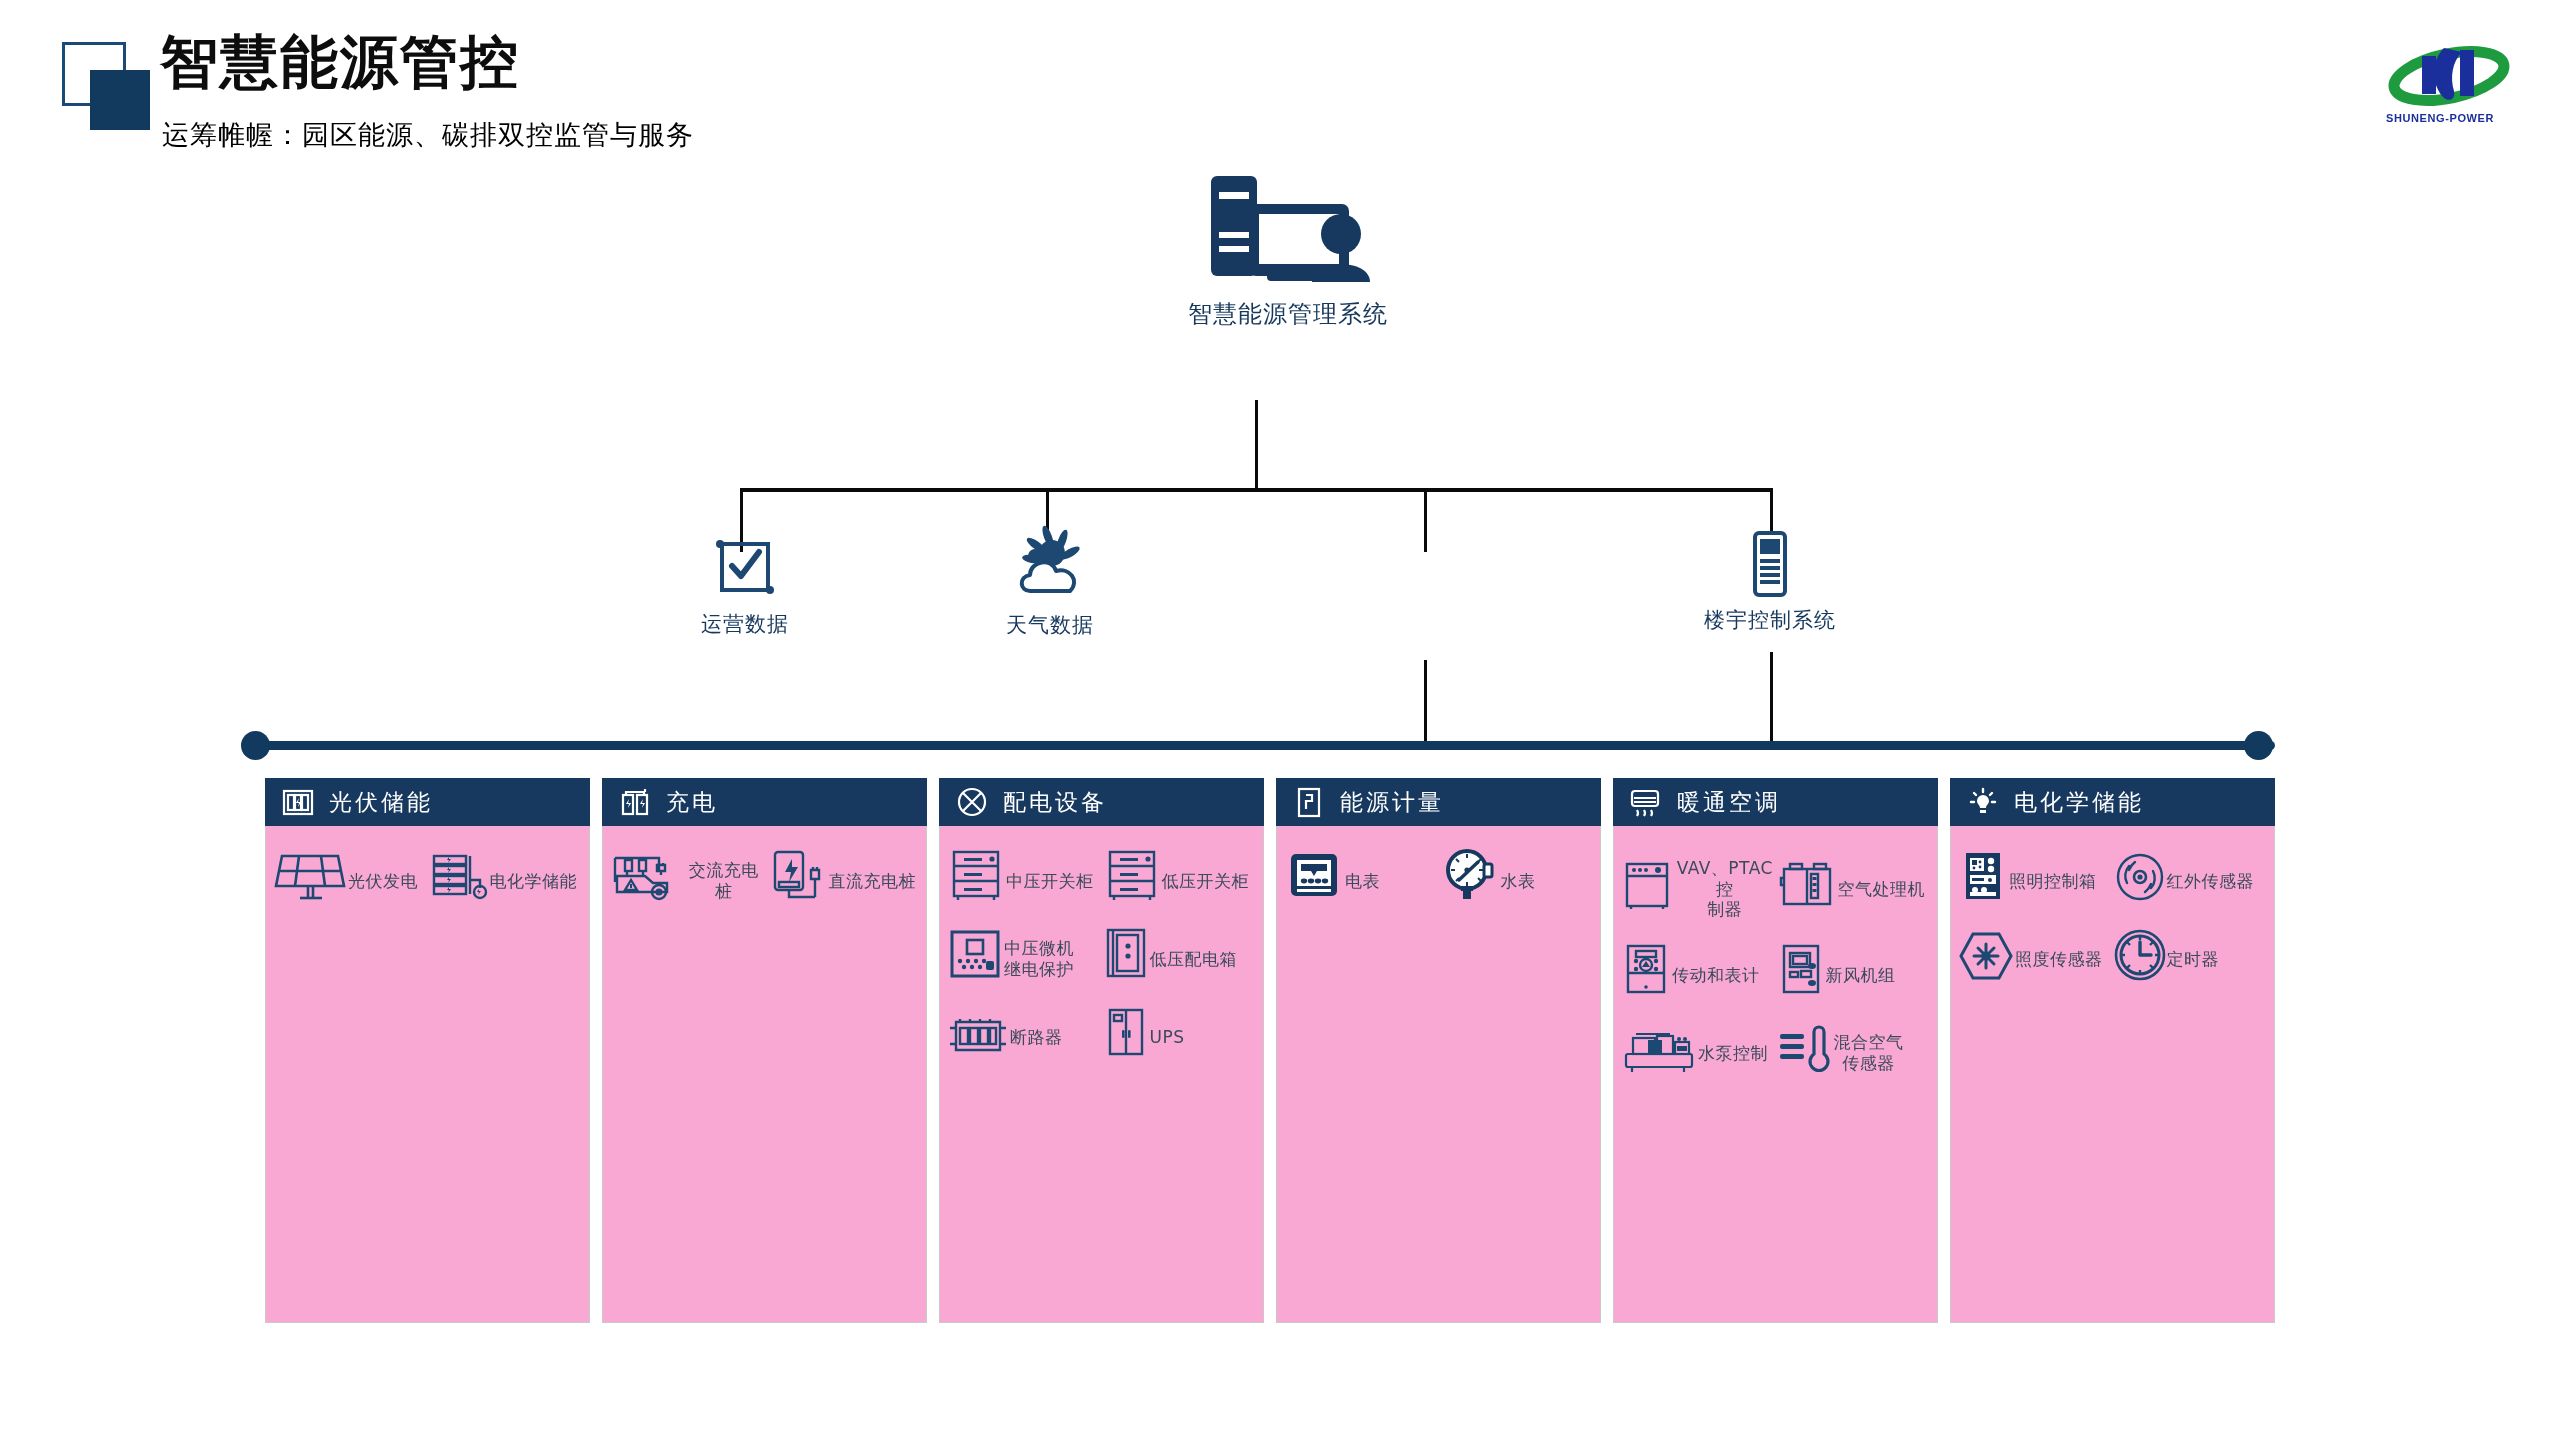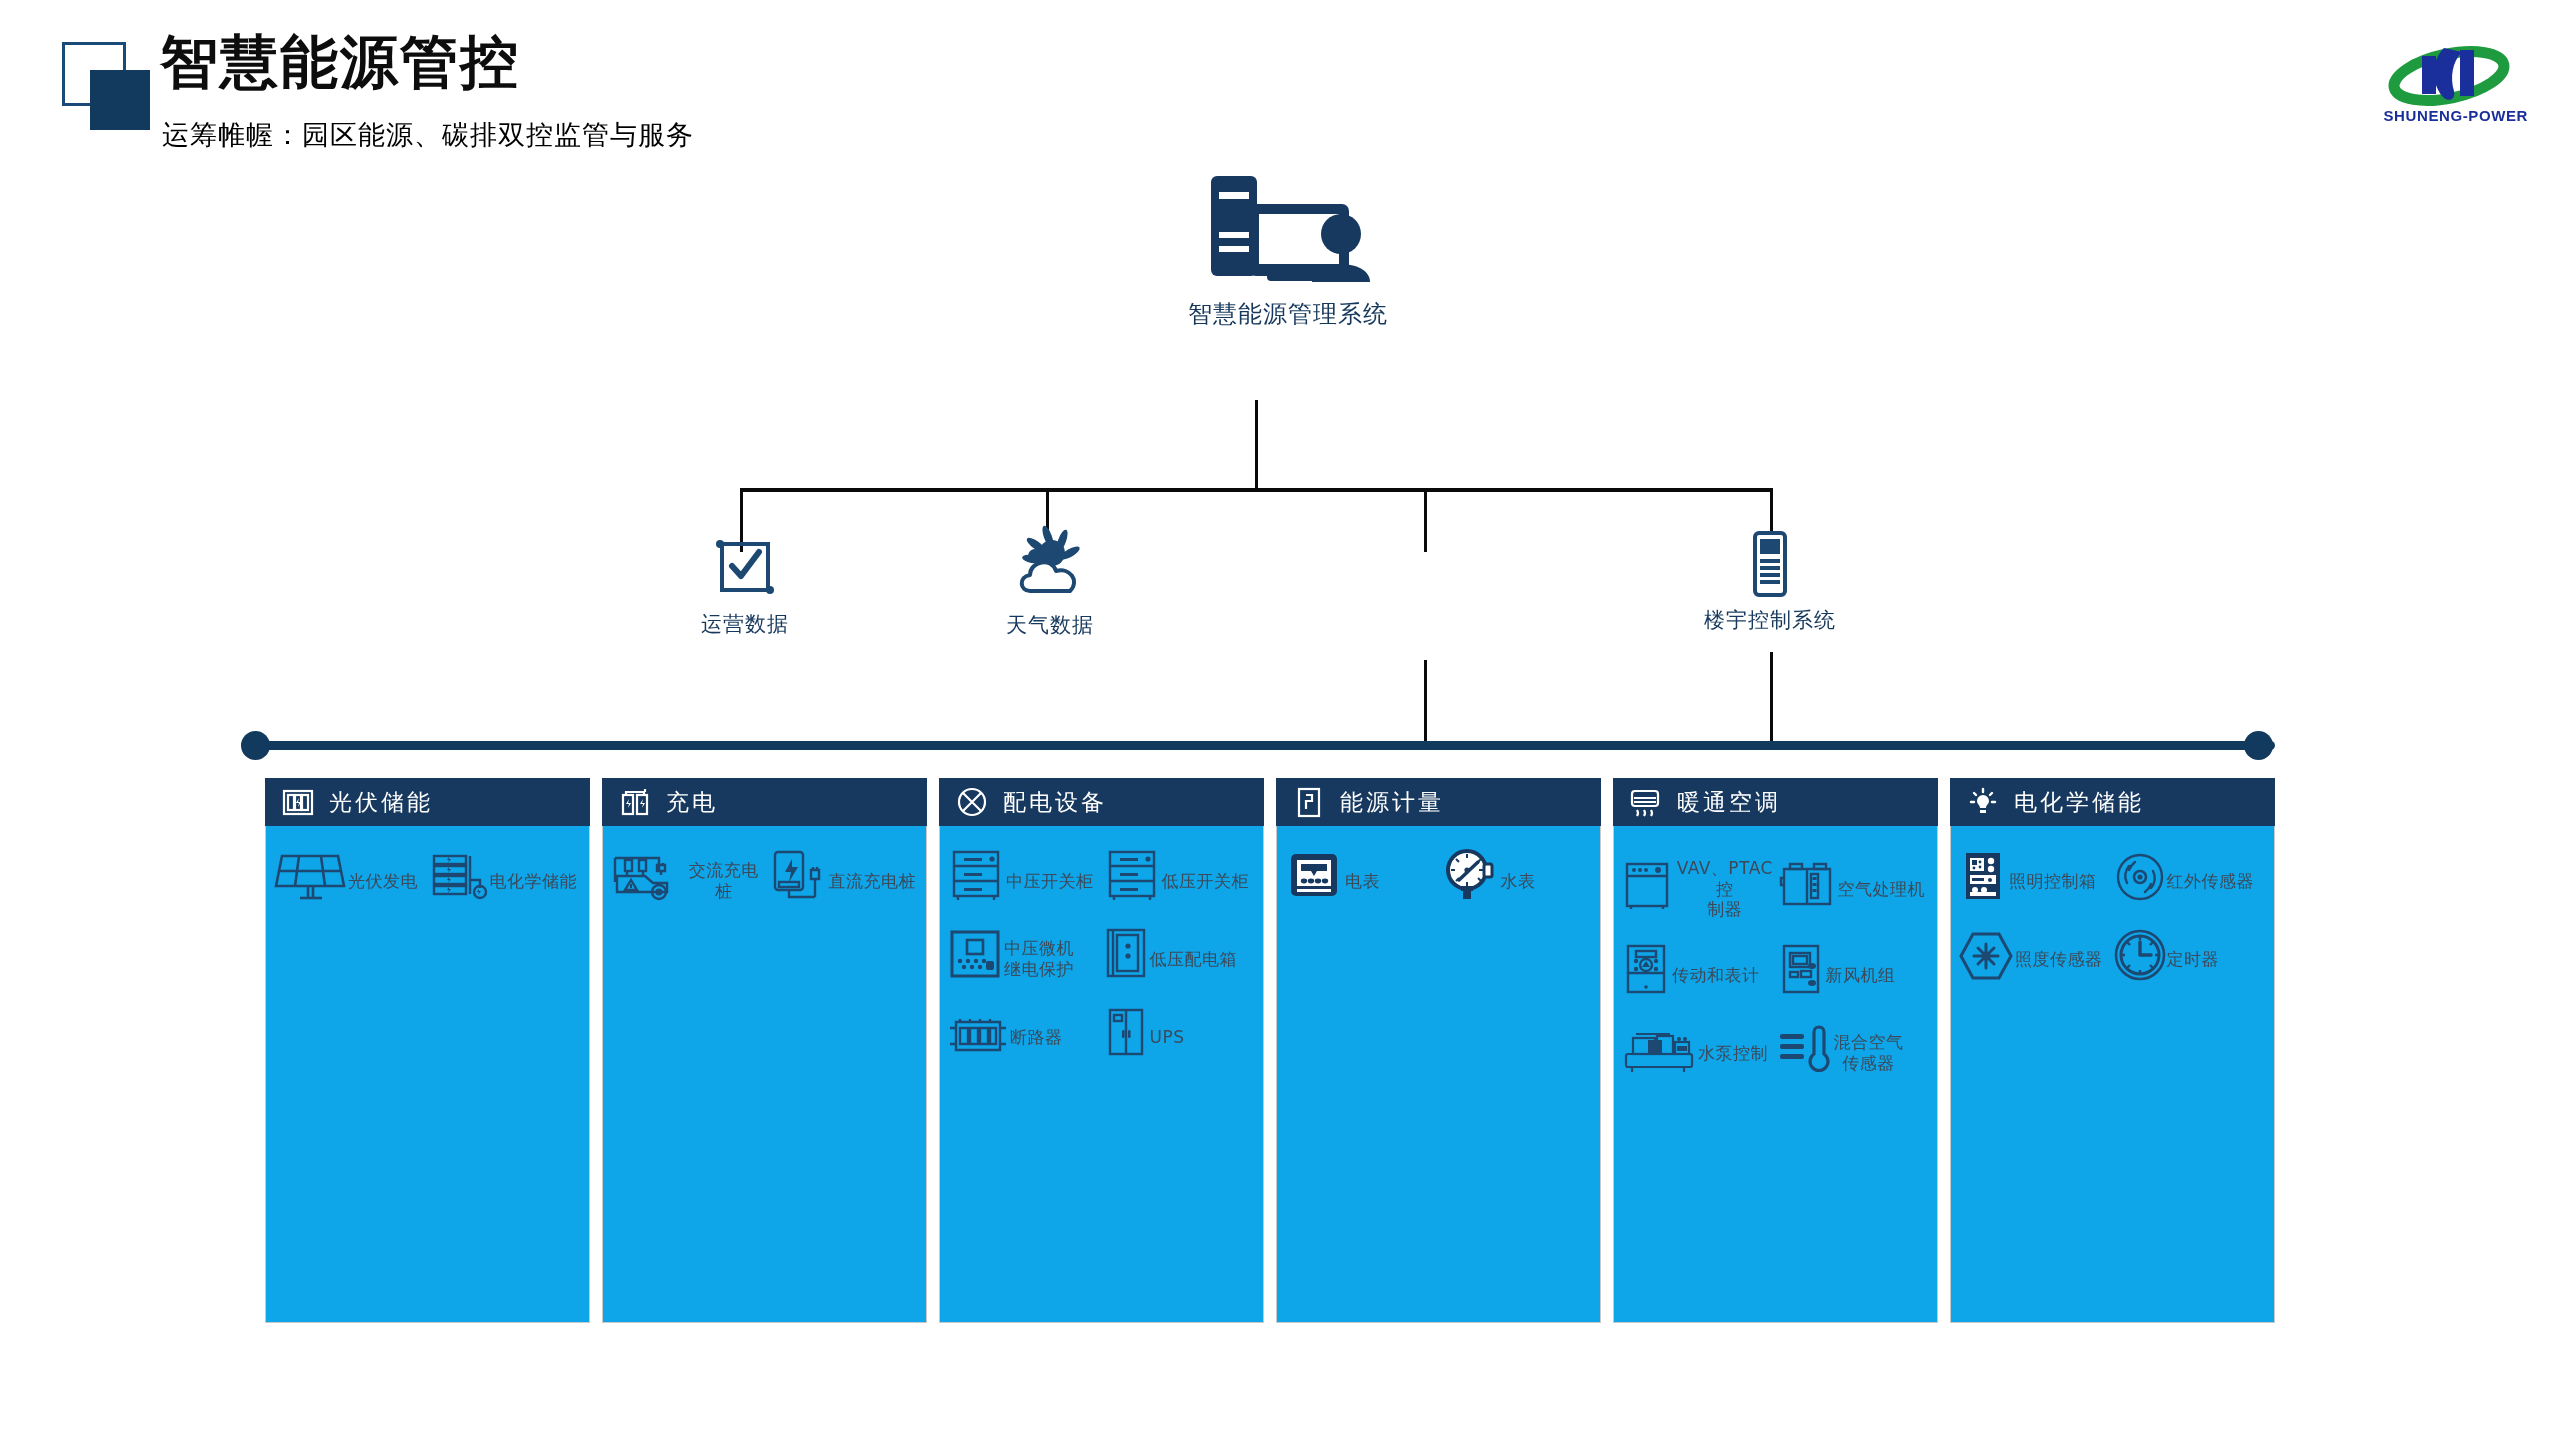--- a/index.html
+++ b/index.html
@@ -23,22 +23,22 @@
     line-height:1.05;margin:0;white-space:nowrap;
   }
   #sub-title{
     font-family:"DejaVu Sans","Liberation Sans",sans-serif;
     font-size:27px;font-weight:400;color:#000000;margin:24px 0 0 2px;
     letter-spacing:1px;white-space:nowrap;
   }
   
   #brand-logo{position:absolute;right:36px;top:34px;width:150px;height:92px;}
   #brand-logo .brand-text{
-    position:absolute;left:4px;bottom:2px;width:150px;text-align:right;
-    font-size:15px;font-weight:700;color:#1b2f9c;letter-spacing:.6px;
+    position:absolute;left:12px;bottom:2px;width:150px;text-align:left;
+    font-size:11px;font-weight:700;color:#1b2f9c;letter-spacing:.6px;
     font-family:"Liberation Sans",sans-serif;
   }
   
   #diagram{position:absolute;left:0;top:0;width:2560px;height:1118px;}
   .node{position:absolute;text-align:center;}
   .node .node-label{
     font-family:"DejaVu Sans","Liberation Sans",sans-serif;
     font-size:21px;color:#16385c;font-weight:500;white-space:nowrap;letter-spacing:1px;
   }
   #root-node{left:1108px;top:170px;width:360px;}
@@ -63,21 +63,21 @@
   #drop-3{left:1770px;top:652px;width:3px;height:94px;}
 
   
   #bus{position:absolute;left:255px;top:741px;width:2020px;height:9px;background:#123a5e;border-radius:5px;}
   .bus-cap{position:absolute;top:731px;width:29px;height:29px;border-radius:50%;background:#123a5e;}
   #bus-cap-l{left:241px;}
   #bus-cap-r{left:2244px;}
 
   
   #cards{position:absolute;left:265px;top:778px;width:2020px;height:545px;display:flex;gap:12px;}
-  .card{width:325px;display:flex;flex-direction:column;background:#0ea5e9;}
+  .card{width:325px;display:flex;flex-direction:column;background:#f9a8d4;}
   .card-head{
     height:48px;background:#17395f;display:flex;align-items:center;
     padding-left:16px;box-sizing:border-box;
   }
   .card-head .hd-icon{width:34px;height:34px;flex:0 0 34px;margin-right:14px;display:flex;align-items:center;justify-content:center;}
   .card-head .hd-title{
     font-family:"DejaVu Sans","Liberation Sans",sans-serif;
     font-size:23px;color:#ffffff;font-weight:500;letter-spacing:3px;
   }
   .card-body{

